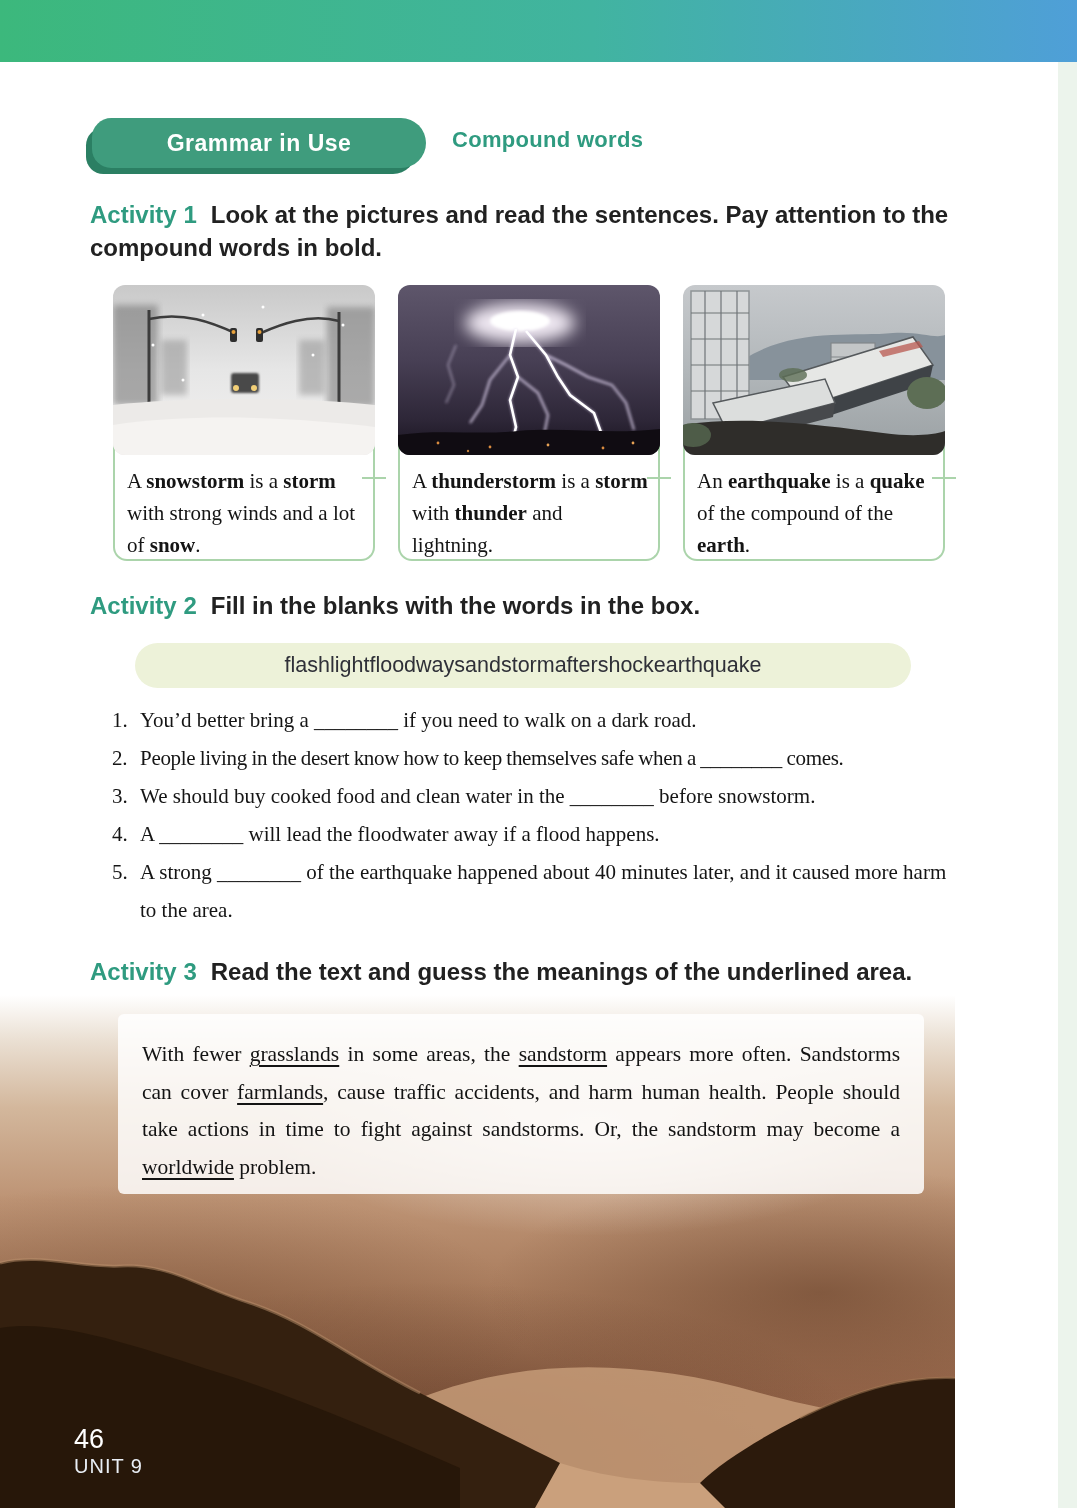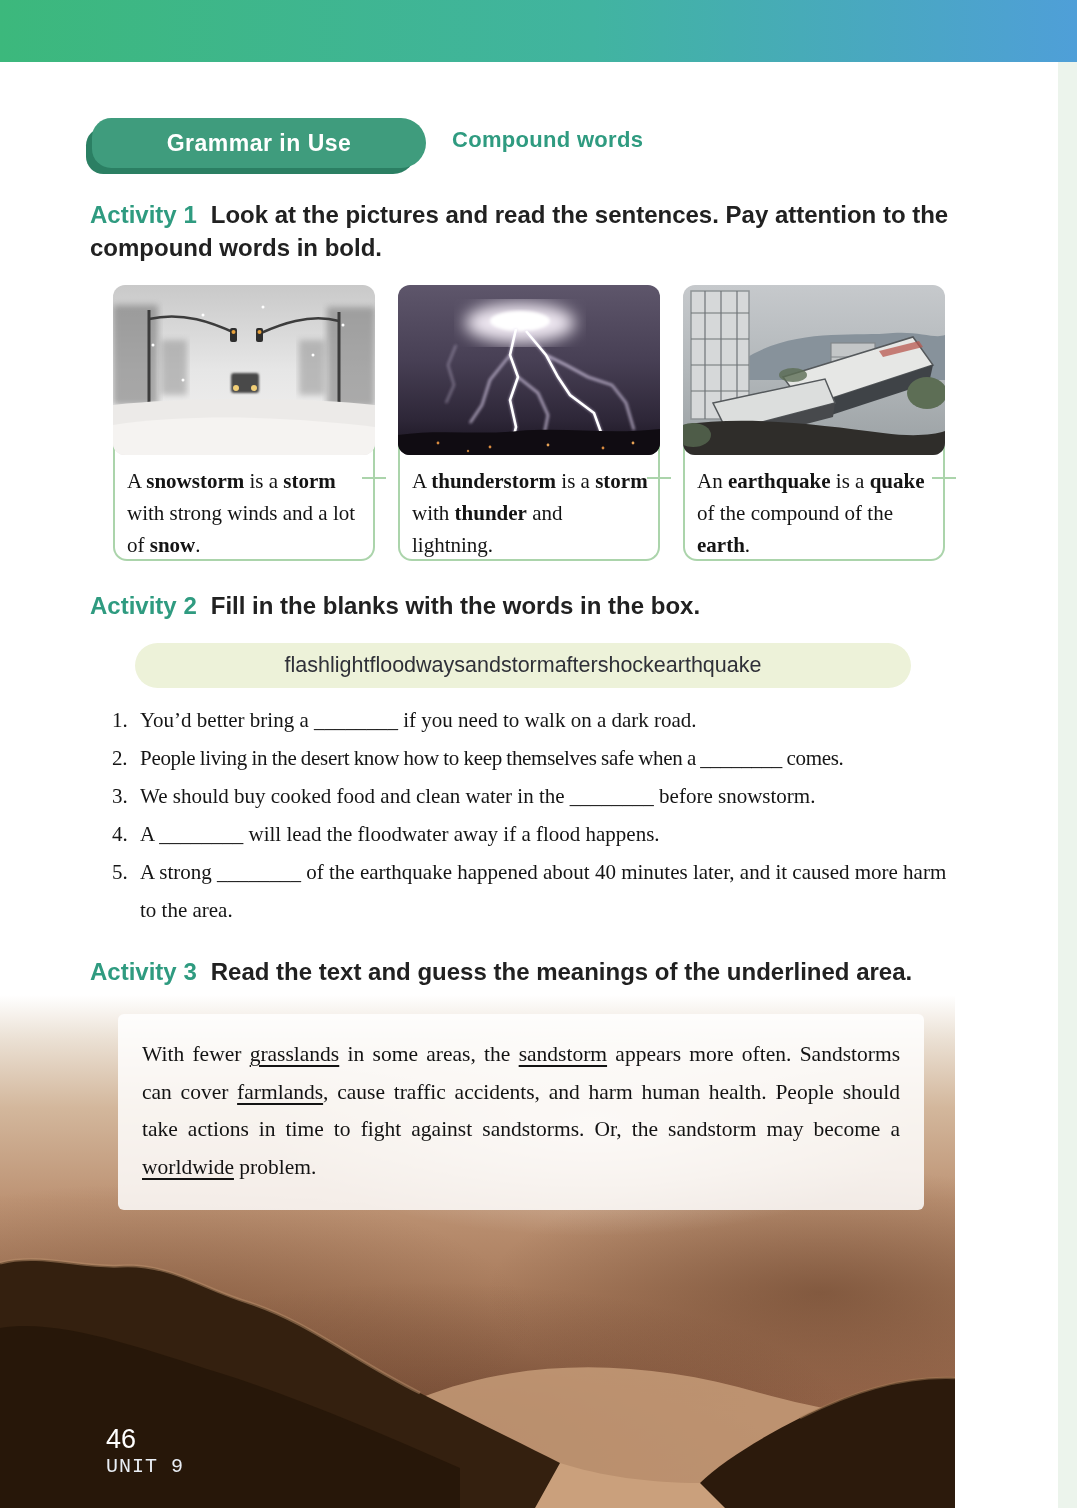--- a/index.html
+++ b/index.html
@@ -63,29 +63,29 @@
     background:
       radial-gradient(48% 30% at 62% 26%, rgba(255,250,244,.55), rgba(255,250,244,0) 70%),
       radial-gradient(55% 38% at 16% 64%, rgba(104,64,40,.45), rgba(104,64,40,0) 72%),
       radial-gradient(50% 35% at 86% 58%, rgba(92,55,34,.5), rgba(92,55,34,0) 70%),
       radial-gradient(60% 40% at 45% 86%, rgba(80,48,30,.5), rgba(80,48,30,0) 75%),
       linear-gradient(180deg,#ffffff 0%,#eadfd2 9%,#d3b79c 22%,#bd9374 40%,#a97c5d 58%,#96664a 78%,#885a40 100%);}
   .sand svg{position:absolute;left:0;bottom:0;}
 
   
   .panel{position:absolute;left:118px;top:1014px;width:806px;box-sizing:border-box;
-    background:rgba(255,255,255,.84);border-radius:6px;padding:22px 24px 24px 24px;z-index:3;}
+    background:rgba(255,255,255,.84);border-radius:6px;padding:22px 24px 8px 24px;z-index:3;}
   .passage{margin:0;font-family:"Liberation Serif",serif;font-size:21.5px;line-height:37.5px;
     color:#131313;text-align:justify;}
   .passage .u{text-decoration:underline;text-underline-offset:4px;}
 
   
   .footer{position:absolute;left:74px;top:1424px;z-index:4;display:flex;align-items:baseline;flex-direction:column;}
   .page-num{color:#ffffff;font-size:27px;}
-  .unit{color:#e9eef5;font-size:20px;margin-left:32px;letter-spacing:1px;font-family:Liberation Mono, monospace;}
+  .unit{color:#e9eef5;font-size:20px;letter-spacing:1px;}
 </style>
 </head>
 <body>
 
 <div class="page">
 
   <div class="topbar"></div>
   <div class="edge-strip"></div>
 
   <div class="badge">

